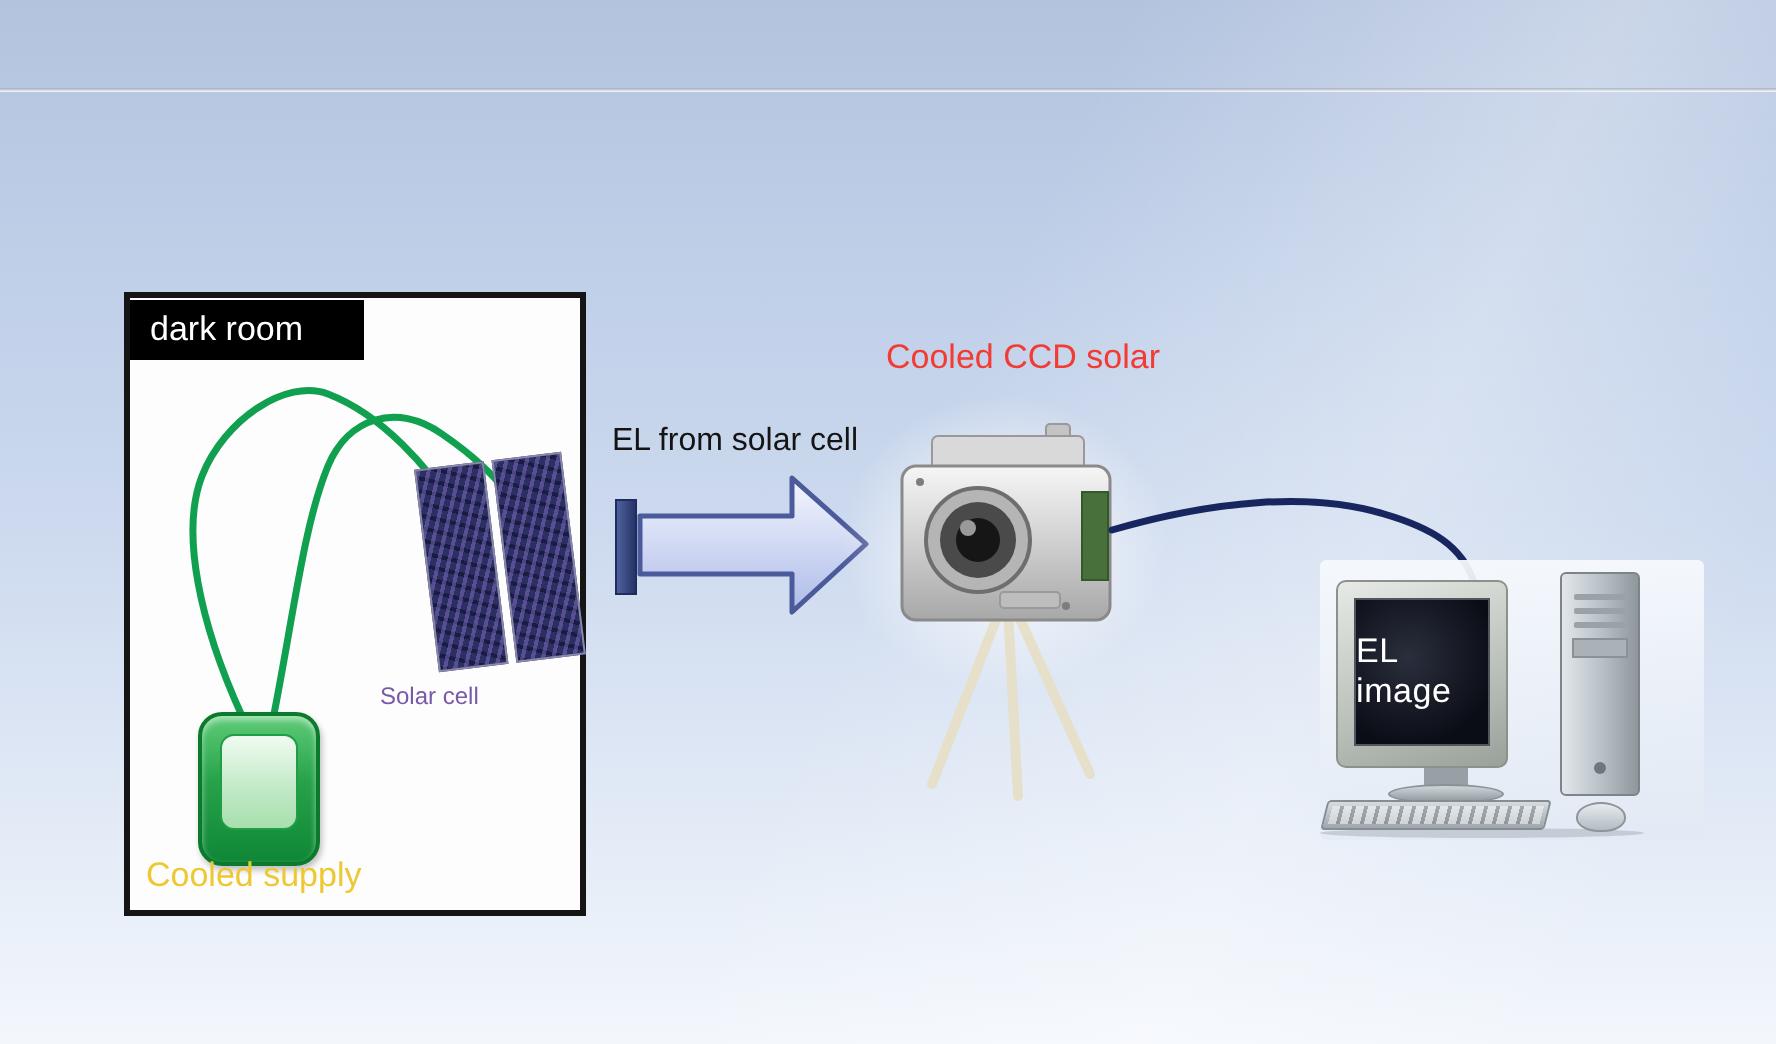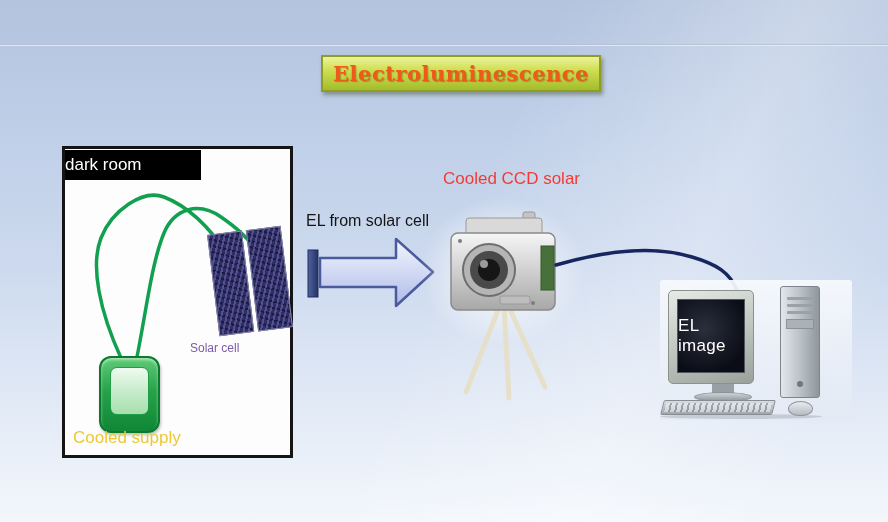--- a/index.html
+++ b/index.html
@@ -25,23 +25,23 @@
   .title-text{
     font-family:"DejaVu Serif", serif; font-weight:700; font-size:21px;
     color:#ed5a1a; letter-spacing:.5px; text-shadow:1px 1px 1px rgba(90,40,0,.35);
   }
 
   .dark-room-box{
     position:absolute; left:62px; top:146px; width:231px; height:312px;
     background:#fdfdfd; border:3px solid #151515; box-sizing:border-box; z-index:1;
   }
   .dark-room-label{
-    position:absolute; left:65px; top:150px; width:136px; height:30px;
+    position:absolute; left:65px; top:150px; width:117px; height:30px;
     background:#000; color:#fff; display:flex; align-items:center;
-    box-sizing:border-box; font-size:17px; z-index:4;
+    padding-left:10px; box-sizing:border-box; font-size:17px; z-index:4;
   }
 
   .art{ position:absolute; left:0; top:0; z-index:2; pointer-events:none; }
 
   .solar-cell{
     position:absolute; left:213px; top:230px; width:74px; height:102px;
     transform:rotate(-7deg); z-index:3; display:flex; gap:4px;
   }
   .solar-panel{
     flex:1; border:1px solid #8888aa; box-sizing:border-box;
@@ -109,23 +109,20 @@
   .desk-shadow{ position:absolute; left:0; top:134px; width:162px; height:5px;
     background: rgba(100,110,125,.25); border-radius:50%; }
 </style>
 </head>
 <body>
 
 <div class="slide">
 
   <div class="top-rule"></div>
 
-  <div class="title-banner">
-    <span class="title-text">Electroluminescence</span>
-  </div>
 
   <div class="dark-room-box"></div>
   <div class="dark-room-label">
     <span>dark room</span>
   </div>
 
   <svg class="art" width="888" height="522" viewBox="0 0 888 522">
     <defs>
       <linearGradient id="arrowGrad" x1="0" y1="0" x2="0" y2="1">
         <stop offset="0" stop-color="#f4f6fd"></stop>

